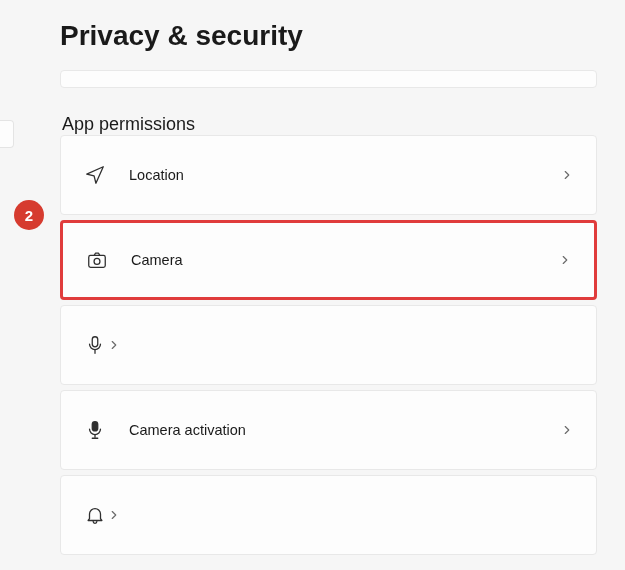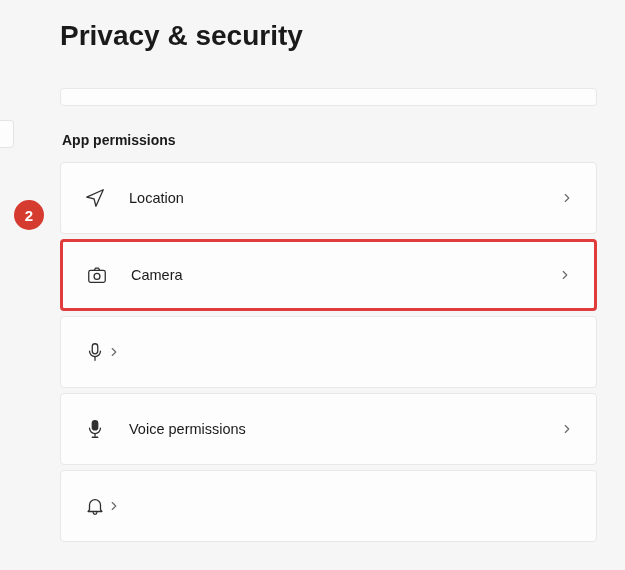--- a/index.html
+++ b/index.html
@@ -11,49 +11,48 @@
       overflow: hidden;
       position: relative;
       color: #1a1a1a;
     }
     .page {
       padding: 20px 28px 0 60px;
     }
     .page-title {
       font-size: 28px;
       font-weight: 600;
-      margin-bottom: 36px;
+      margin-bottom: 18px;
     }
     .stub-card {
       background: #fdfdfd;
       border: 1px solid #e8e8e8;
       border-radius: 4px;
       height: 18px;
       margin-bottom: 26px;
     }
     .section-heading {
-      font-size: 14px;
-      font-weight: 700;
-      margin-bottom: 14px;
+      font-size: 18px;
+      font-weight: 400;
       padding-left: 2px;
     }
     .item {
       display: flex;
       align-items: center;
       background: #fdfdfd;
       border: 1px solid #e8e8e8;
       border-radius: 4px;
-      height: 72px;
+      height: 80px;
       padding: 0 22px;
       margin-bottom: 5px;
       cursor: pointer;
     }
     .item.highlighted {
       border: 3px solid #e03c3c;
-      height: 72px;
+      height: 80px;
     }
     .item .icon-slot {
       width: 24px;
       height: 24px;
       display: flex;
       align-items: center;
       justify-content: center;
       flex-shrink: 0;
     }
     .item .label {
@@ -157,21 +156,21 @@
 
   <div class="item">
     <span class="icon-slot">
       <svg width="22" height="22" viewBox="0 0 24 24" fill="none" stroke="#2f2f2f" stroke-width="1.4" stroke-linecap="round" stroke-linejoin="round">
         <rect x="9" y="3" width="6" height="10" rx="3" fill="#2f2f2f"></rect>
         <path d="M6 11a6 6 0 0 0 12 0"></path>
         <line x1="12" y1="17" x2="12" y2="20"></line>
         <line x1="9" y1="21" x2="15" y2="21"></line>
       </svg>
     </span>
-    <span class="label">Voice permissions</span>
+    <span class="label">Camera activation</span>
     <span class="chevron">
       <svg width="14" height="14" viewBox="0 0 24 24" fill="none" stroke="#6b6b6b" stroke-width="2" stroke-linecap="round" stroke-linejoin="round">
           <polyline points="9 18 15 12 9 6"></polyline>
         </svg>
     </span>
   </div>
 
   <div class="item">
     <span class="icon-slot">
       <svg width="22" height="22" viewBox="0 0 24 24" fill="none" stroke="#2f2f2f" stroke-width="1.4" stroke-linecap="round" stroke-linejoin="round">

